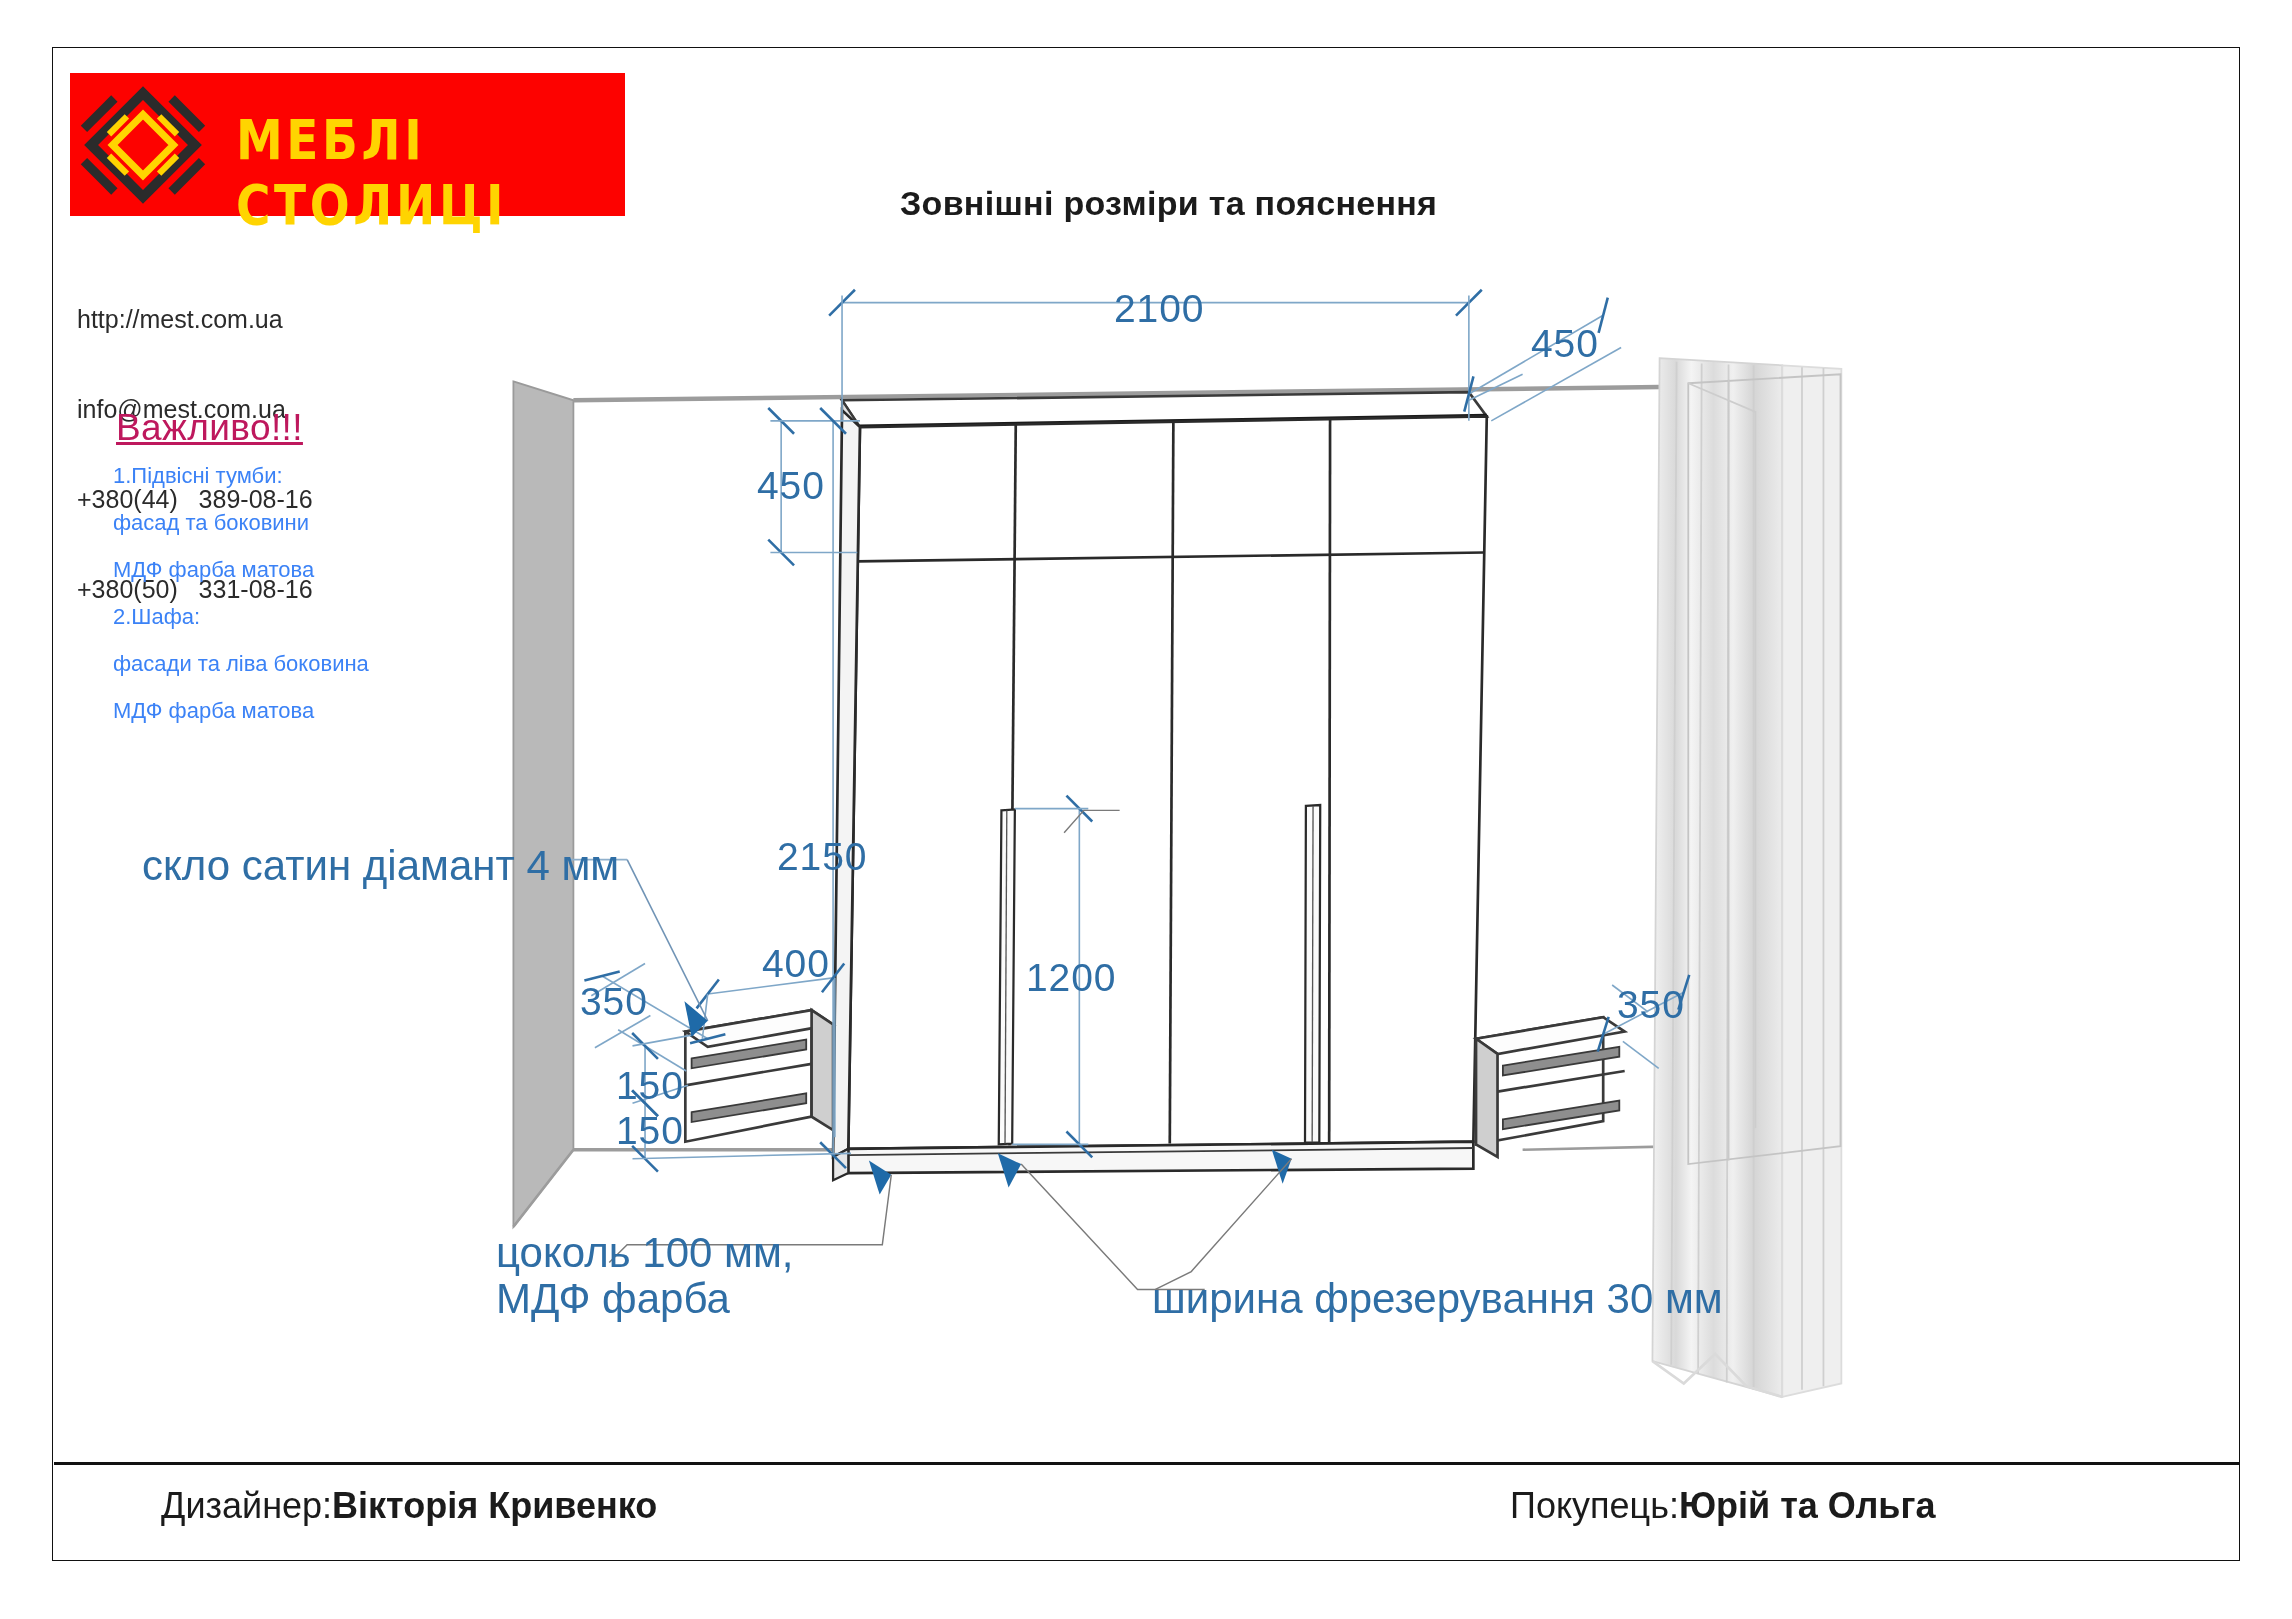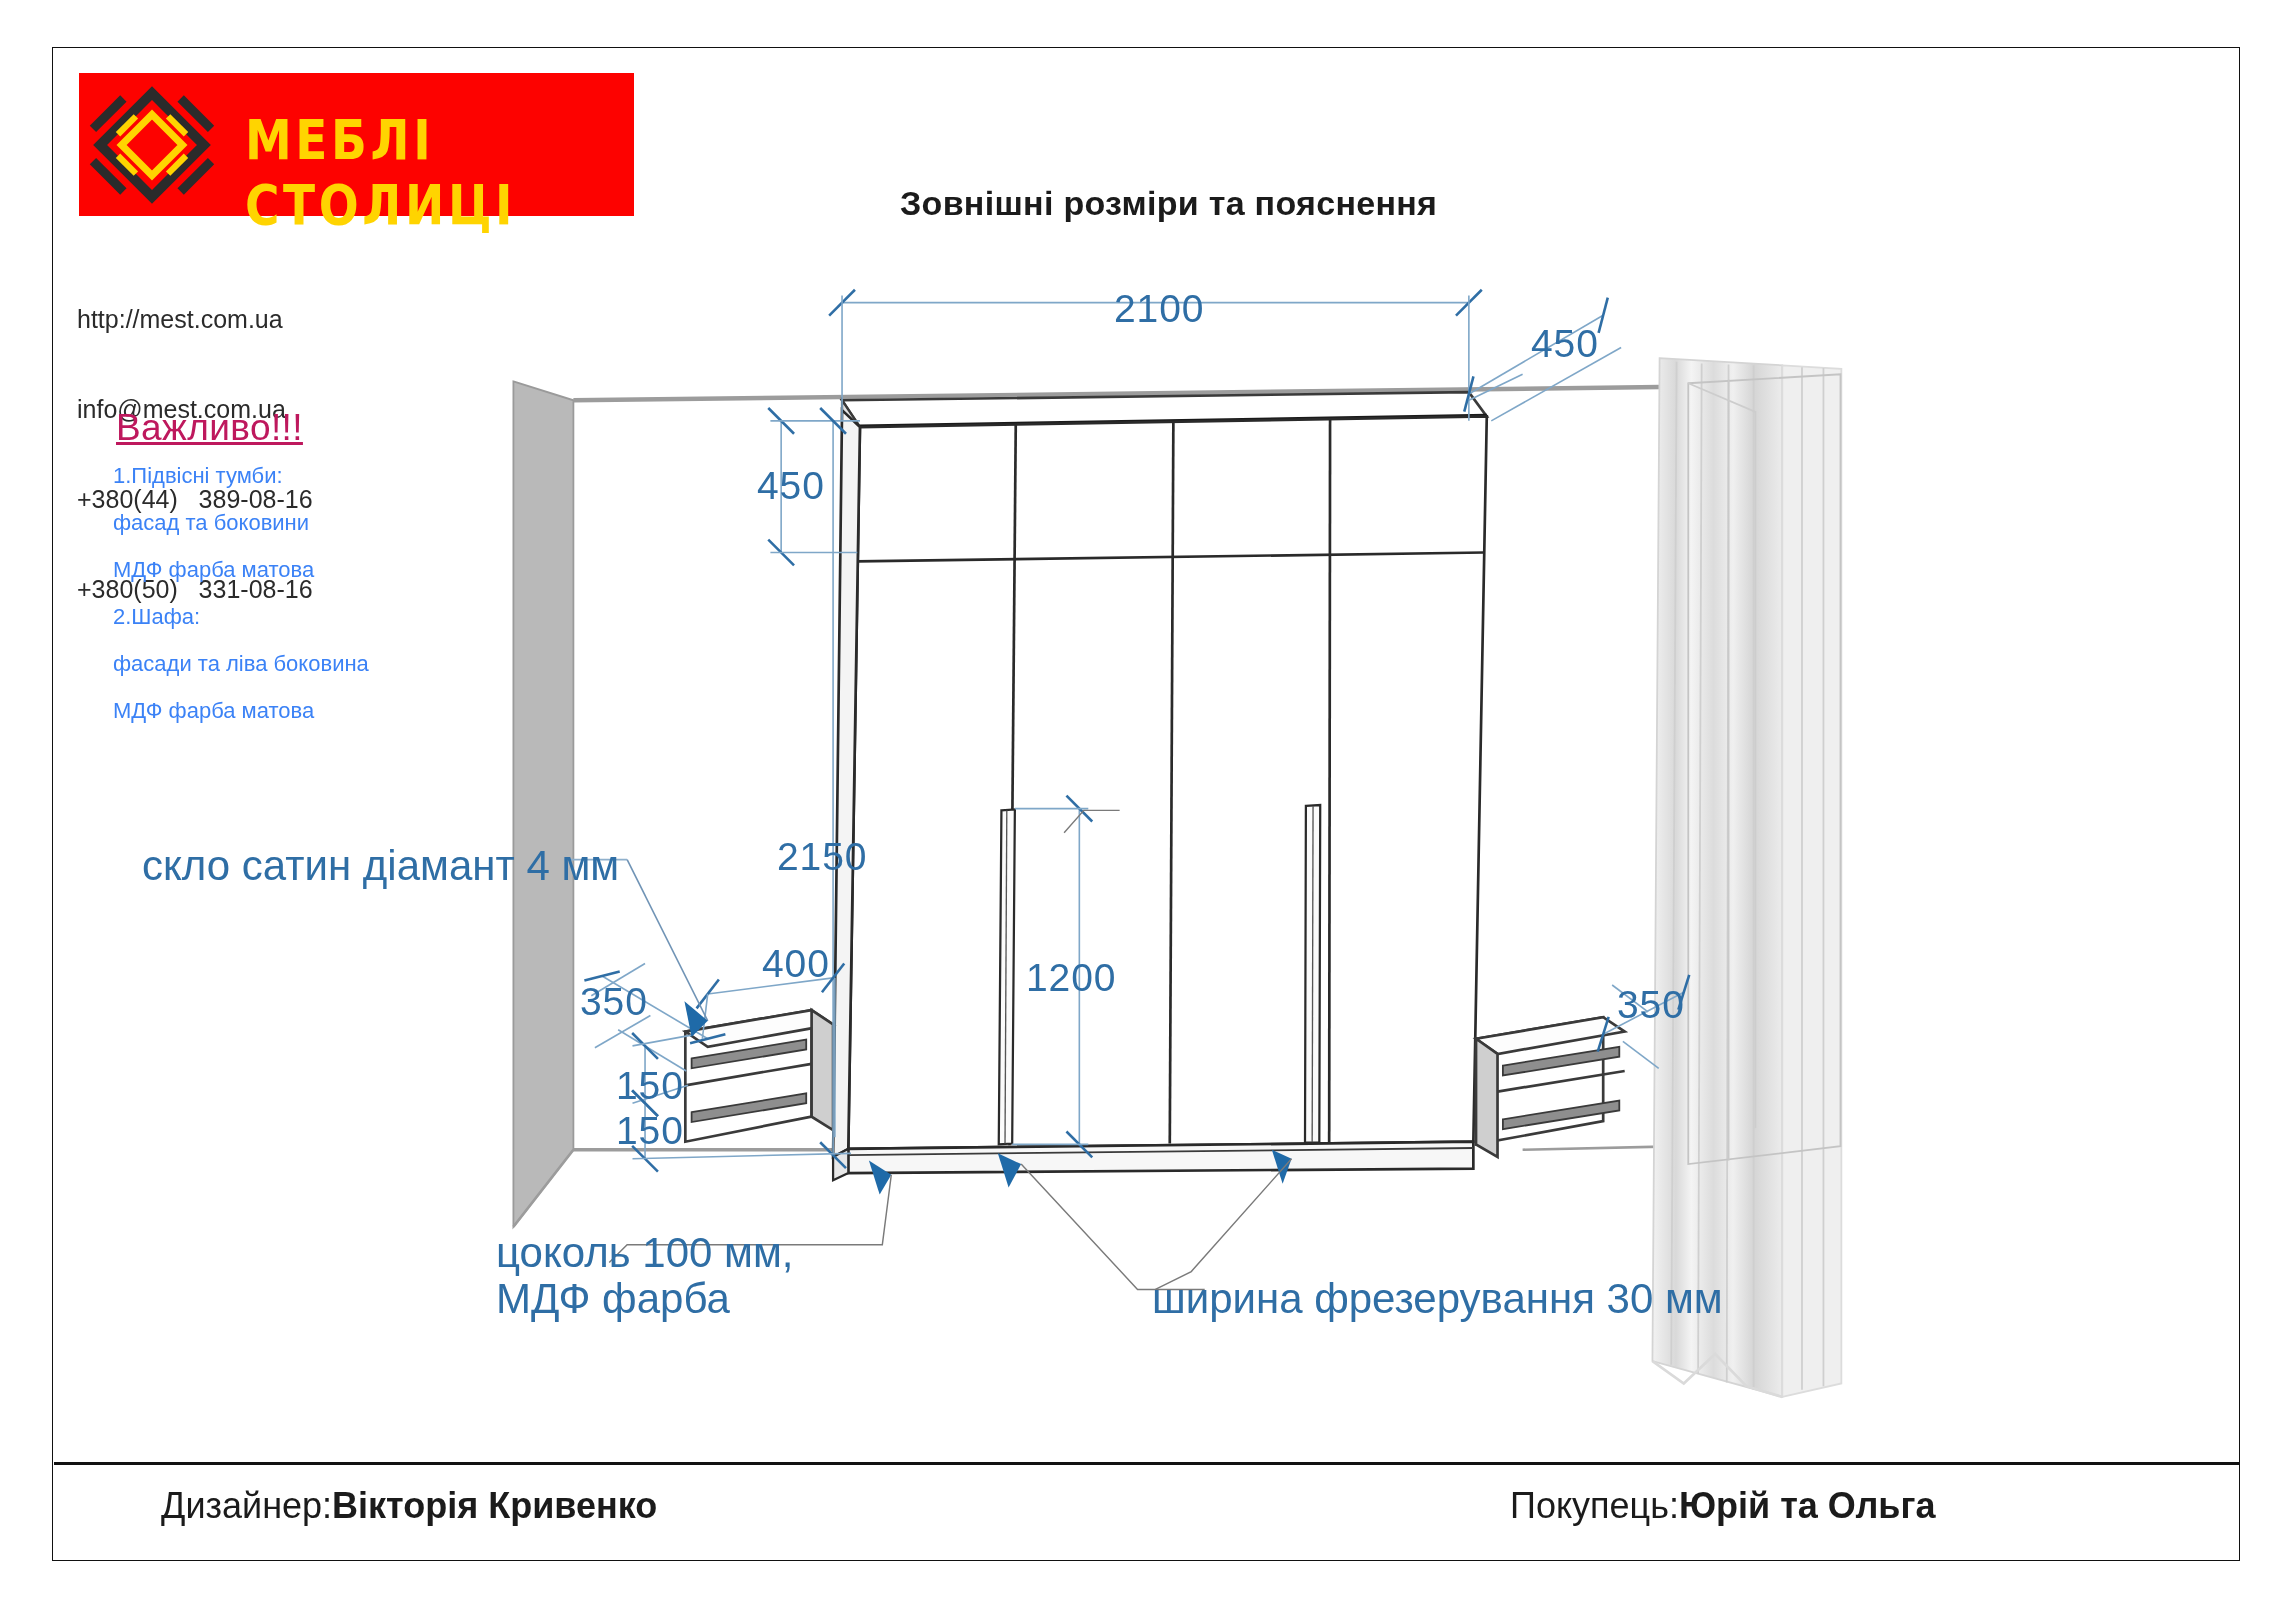--- a/index.html
+++ b/index.html
@@ -5,21 +5,21 @@
   html,body{margin:0;padding:0;background:#fff;}
   body{width:2293px;height:1619px;position:relative;overflow:hidden;
        font-family:"Liberation Sans",sans-serif;}
 
   
   #page-frame{position:absolute;left:52px;top:47px;width:2188px;height:1514px;
               border:1.8px solid #111;box-sizing:border-box;}
   #footer-rule{position:absolute;left:54px;top:1462px;width:2185px;height:2.7px;background:#111;}
 
   
-  #logo-box{position:absolute;left:79px;top:73px;width:555px;height:143px;background:#fd0200;}
+  #logo-box{position:absolute;left:70px;top:73px;width:555px;height:143px;background:#fd0200;}
   #logo-mark{position:absolute;left:5.4px;top:3.6px;width:136px;height:136px;}
   #logo-word{position:absolute;left:166px;top:34px;width:376px;height:72px;
              color:#ffd400;font-size:47px;letter-spacing:3.6px;font-weight:bold;
              font-family:"DejaVu Sans",sans-serif;
              transform:scaleY(1.18);transform-origin:left top;}
 
   
   #contacts{position:absolute;left:77px;top:244px;font-size:25px;line-height:30px;
             color:#2b2b2b;font-family:"Liberation Sans",sans-serif;white-space:pre;}
 

